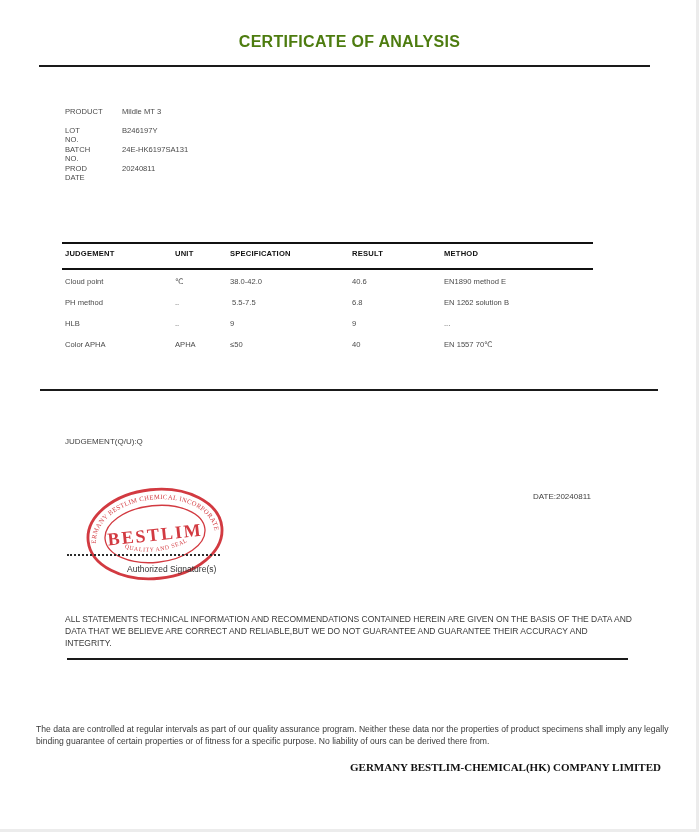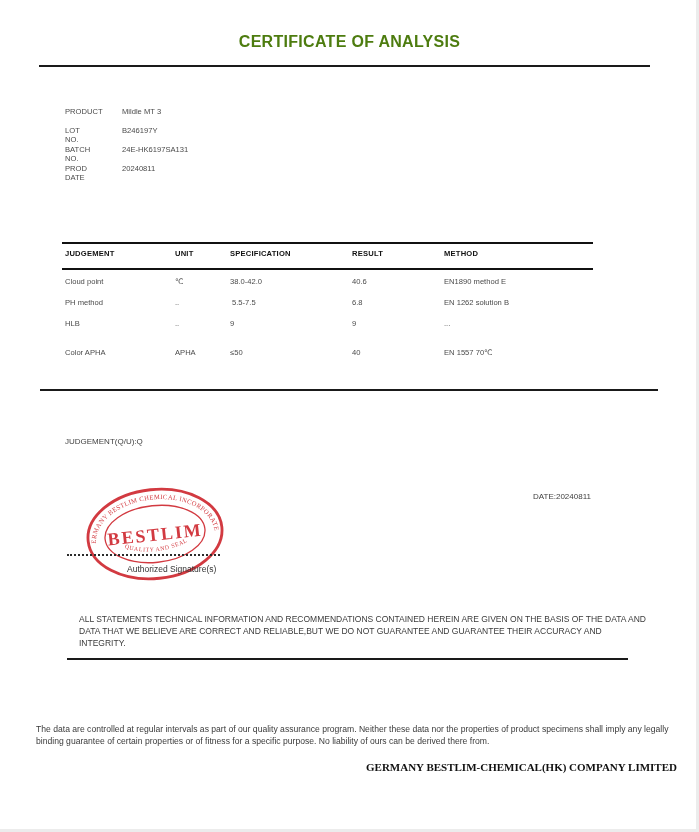--- a/index.html
+++ b/index.html
@@ -31,25 +31,25 @@
   .tbl-cell{color:#4a4a4a;}
   .rule-wide{top:389px;left:40px;width:618px;height:2px;}
   
   .judgement{left:65px;top:437px;font-size:8px;color:#3f3f3f;}
   .date{left:533px;top:492px;font-size:8px;color:#3f3f3f;}
   
   .stamp{left:84px;top:486px;width:142px;height:96px;transform:rotate(-6deg);opacity:.92;z-index:1;}
   .dotted-line{left:67px;top:554px;width:153px;height:0;border-top:2px dotted #2b2b2b;z-index:2;}
   .sig-label{left:127px;top:564px;font-size:8.5px;color:#333;z-index:2;}
   
-  .disclaimer{left:79px;top:614px;width:567px;font-size:8.5px;line-height:11.8px;color:#3a3a3a;}
+  .disclaimer{left:65px;top:614px;width:567px;font-size:8.5px;line-height:11.8px;color:#3a3a3a;}
   .rule-disclaimer{top:658px;left:67px;width:561px;height:2px;}
   
   .footer-note{left:36px;top:724px;width:658px;font-size:8.6px;line-height:11.5px;color:#3a3a3a;}
-  .company{left:350px;top:761px;font-family:"Liberation Serif","DejaVu Serif",serif;font-size:11px;font-weight:bold;color:#111;white-space:nowrap;margin-left:16px;}
+  .company{left:350px;top:761px;font-family:"Liberation Serif","DejaVu Serif",serif;font-size:11px;font-weight:bold;color:#111;white-space:nowrap;}
   
   .edge-right{right:0;top:0;width:3px;height:832px;background:#ececec;}
   .edge-bottom{left:0;bottom:0;width:699px;height:3px;background:#ececec;}
 </style>
 </head>
 <body>
 
 <div class="abs title">CERTIFICATE OF ANALYSIS</div>
 <div class="abs rule rule-title"></div>
 
@@ -94,21 +94,21 @@
   <span class="col-result">6.8</span>
   <span class="col-method">EN 1262 solution B</span>
 </div>
 <div class="abs tbl-row tbl-cell" style="top:319px">
   <span class="col-param">HLB</span>
   <span class="col-unit">..</span>
   <span class="col-spec">9</span>
   <span class="col-result">9</span>
   <span class="col-method">...</span>
 </div>
-<div class="abs tbl-row tbl-cell" style="top:348px">
+<div class="abs tbl-row tbl-cell" style="top:340px">
   <span class="col-param">Color APHA</span>
   <span class="col-unit">APHA</span>
   <span class="col-spec">≤50</span>
   <span class="col-result">40</span>
   <span class="col-method">EN 1557 70℃</span>
 </div>
 
 <div class="abs rule rule-wide"></div>
 
 <div class="abs judgement nowrap">JUDGEMENT(Q/U):Q</div>

